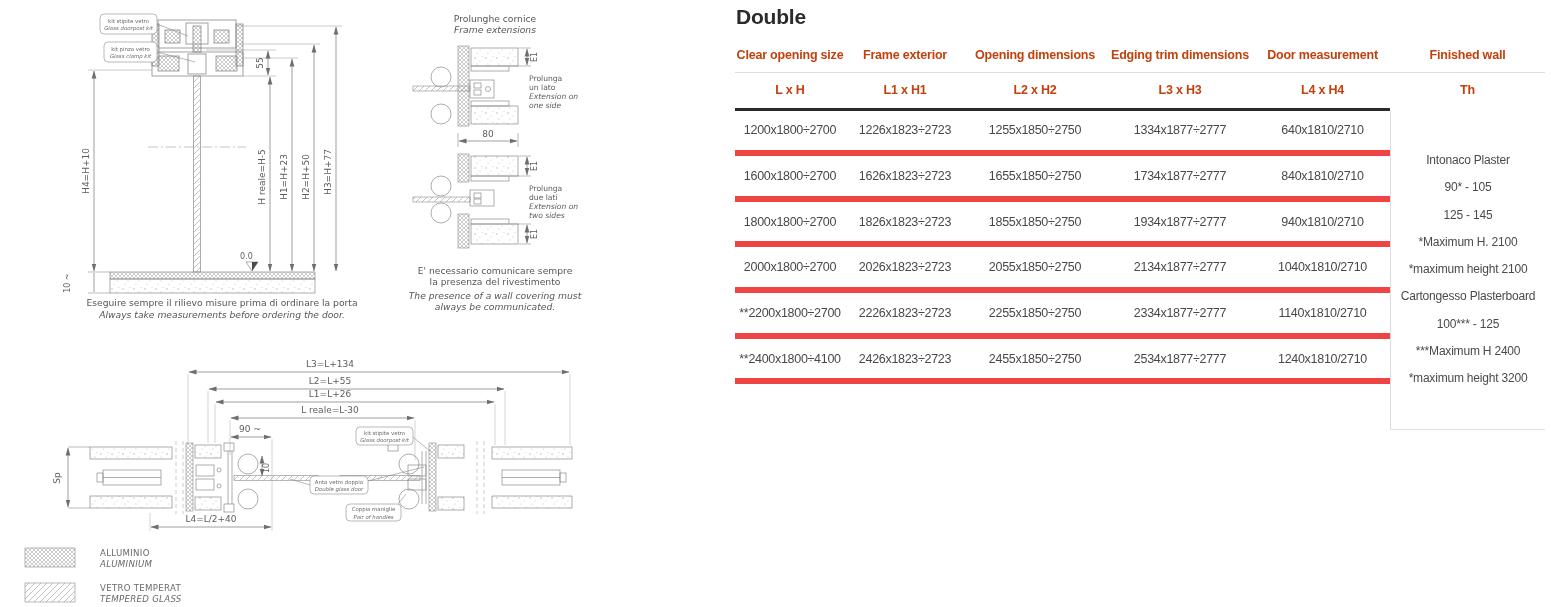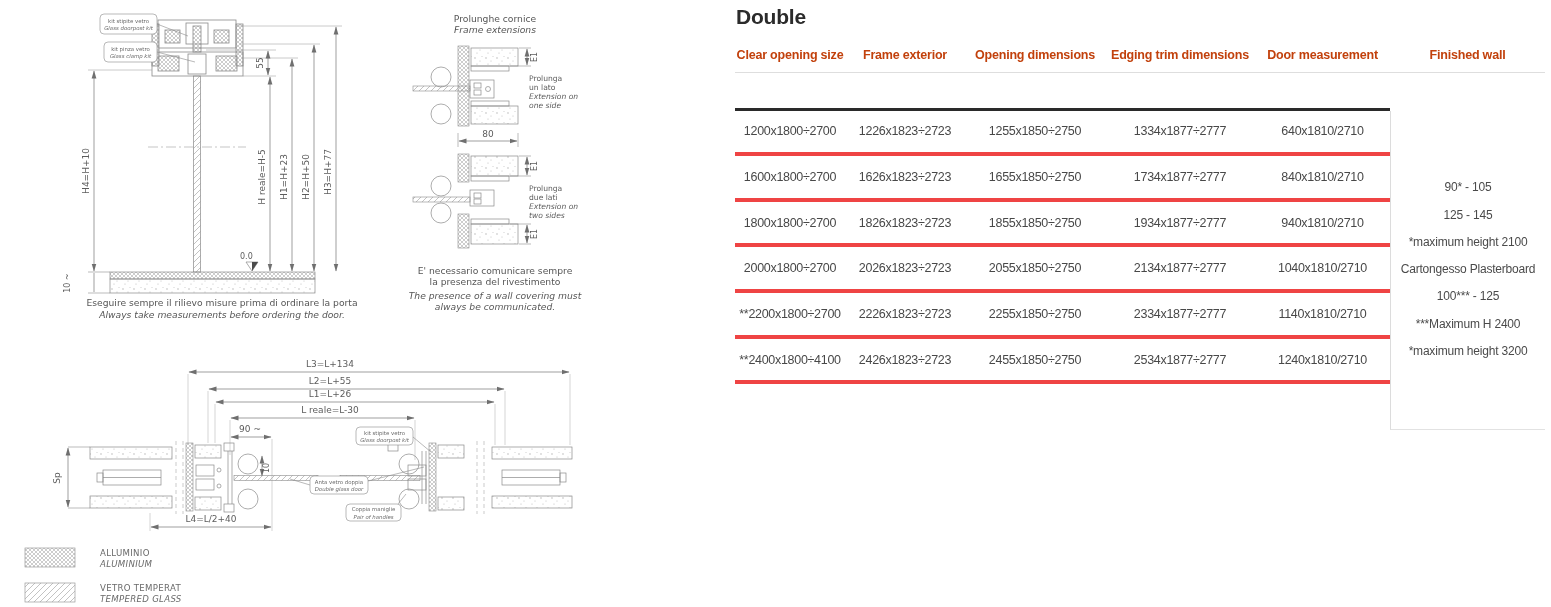--- a/index.html
+++ b/index.html
@@ -22,21 +22,21 @@
 
   
   #tbl{position:absolute;left:735px;top:0;width:812px;height:607px;color:#3f3f3f;}
   .tbl-title{position:absolute;left:1px;top:5px;font-size:21px;font-weight:bold;color:#2b2b2b;letter-spacing:-.2px;}
   .hrow{position:absolute;left:0;display:flex;width:810px;}
   .hcell{font-size:12.5px;font-weight:600;color:#c2410c;text-align:center;letter-spacing:-.2px;}
   .c0{width:110px}.c1{width:120px}.c2{width:140px}.c3{width:150px}.c4{width:135px}.c5{width:155px}
   .line-thin{position:absolute;left:0;top:72px;width:810px;height:1px;background:#dedede;}
   .line-thick{position:absolute;left:0;top:108px;width:655px;height:2.5px;background:#2a2a2a;}
   #rows{position:absolute;left:0;top:110.5px;width:655px;}
-  .trow{display:flex;height:45.65px;border-bottom:4px solid #ef4444;box-sizing:border-box;align-items:center;}
+  .trow{display:flex;height:45.65px;border-bottom:6px solid #ef4444;box-sizing:border-box;align-items:center;}
   .tcell{font-size:12.5px;color:#484848;text-align:center;letter-spacing:-.3px;}
   .fw-cell{position:absolute;left:655px;top:110.5px;width:155px;height:319.5px;border-left:1px solid #dcdcdc;
            border-bottom:1px solid #e2e2e2;box-sizing:border-box;display:flex;flex-direction:column;
            justify-content:center;text-align:center;font-size:12px;color:#4a4a4a;line-height:27.3px;letter-spacing:-.2px;}
 </style>
 </head>
 <body>
 
 <div id="page">
 
@@ -310,20 +310,28 @@
       <div class="hcell c0">Clear opening size</div>
       <div class="hcell c1">Frame exterior</div>
       <div class="hcell c2">Opening dimensions</div>
       <div class="hcell c3">Edging trim dimensions</div>
       <div class="hcell c4">Door measurement</div>
       <div class="hcell c5">Finished wall</div>
     </div>
 
     <div class="line-thin"></div>
 
+    <div class="hrow" style="top:83px;">
+      <div class="hcell c0">L x H</div>
+      <div class="hcell c1">L1 x H1</div>
+      <div class="hcell c2">L2 x H2</div>
+      <div class="hcell c3">L3 x H3</div>
+      <div class="hcell c4">L4 x H4</div>
+      <div class="hcell c5">Th</div>
+    </div>
 
     <div class="line-thick"></div>
 
     <div id="rows">
   <div class="trow">
     <div class="tcell c0">1200x1800÷2700</div>
     <div class="tcell c1">1226x1823÷2723</div>
     <div class="tcell c2">1255x1850÷2750</div>
     <div class="tcell c3">1334x1877÷2777</div>
     <div class="tcell c4">640x1810/2710</div>
@@ -365,22 +373,24 @@
   <div class="trow">
     <div class="tcell c0">**2400x1800÷4100</div>
     <div class="tcell c1">2426x1823÷2723</div>
     <div class="tcell c2">2455x1850÷2750</div>
     <div class="tcell c3">2534x1877÷2777</div>
     <div class="tcell c4">1240x1810/2710</div>
   </div>
 </div>
 
     <div class="fw-cell" id="fw-cell">
+        <div>Intonaco Plaster</div>
         <div>90* - 105</div>
         <div>125 - 145</div>
+        <div>*Maximum H. 2100</div>
         <div>*maximum height 2100</div>
         <div>Cartongesso Plasterboard</div>
         <div>100*** - 125</div>
         <div>***Maximum H 2400</div>
         <div>*maximum height 3200</div>
       </div>
   </div>
 
 </div>
 

